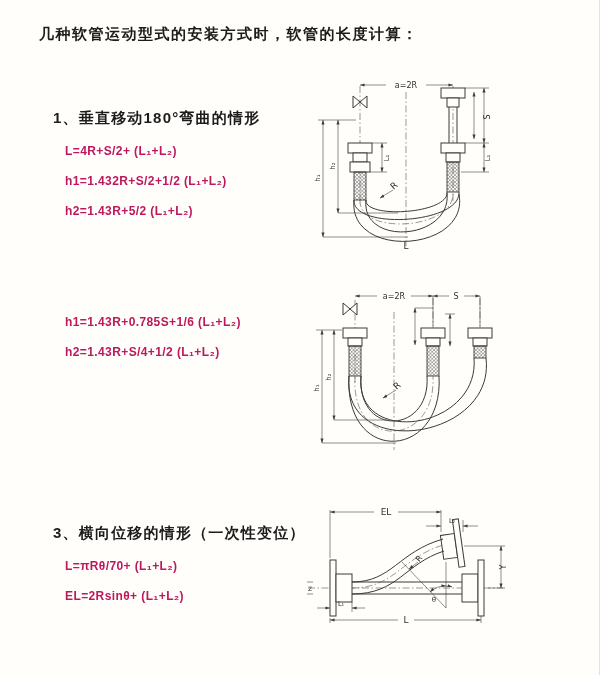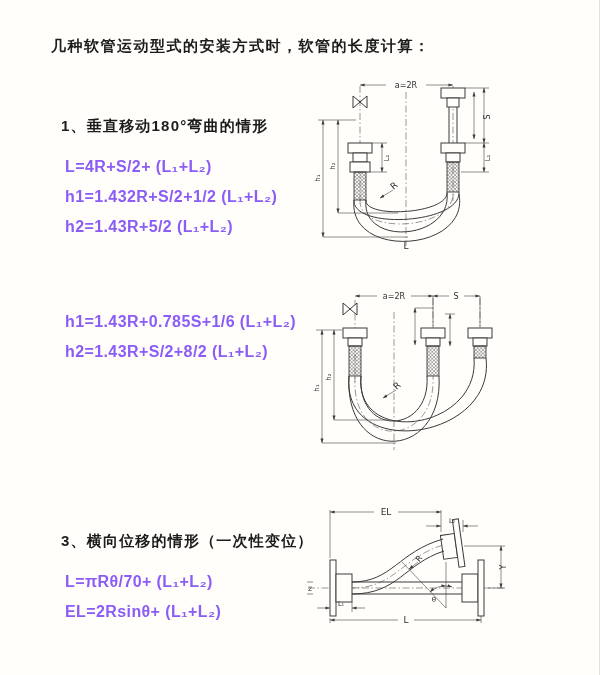--- a/index.html
+++ b/index.html
@@ -3,31 +3,31 @@
 <meta charset="utf-8">
 <style>
   html,body{margin:0;padding:0;}
   body{
     width:600px;height:675px;position:relative;overflow:hidden;
     background:#fffefa;color:#1c1c1c;
     font-family:"Liberation Sans","DejaVu Sans",sans-serif;
     border-right:1px solid #e3e2de;box-sizing:border-box;
   }
   .title{
-    position:absolute;left:35px;top:21px;margin:16px;
+    position:absolute;left:35px;top:21px;margin:4px;
     font-size:15px;font-weight:700;letter-spacing:1.5px;
   }
   .section{position:absolute;left:45px;}
   .sec-heading{
-    margin:16px;font-size:15px;font-weight:700;letter-spacing:1.2px;
+    margin:8px;font-size:15px;font-weight:700;letter-spacing:1.2px;
   }
   .formulas{margin:8px 0 0 0;padding:0 0 0 20px;list-style:none;}
   .formula{
-    font-size:16px;font-weight:600;letter-spacing:0.4px;
-    line-height:30px;white-space:pre;color:#8b5cf6;
+    font-size:12px;font-weight:600;letter-spacing:0.4px;
+    line-height:30px;white-space:pre;color:#be185d;
   }
   svg{position:absolute;overflow:visible;}
   svg text{font-family:"DejaVu Sans","Liberation Sans",sans-serif;fill:#2e2e2e;}
   .ln{stroke:#3a3a3a;stroke-width:1;fill:none;}
   .dim{stroke:#454545;stroke-width:0.6;fill:none;}
   .cl{stroke:#555;stroke-width:0.6;fill:none;stroke-dasharray:7 2.5 1.5 2.5;}
   .fit{fill:#fffefa;stroke:#3a3a3a;stroke-width:1;}
   .gap{fill:#fffefa;stroke:none;}
 </style>
 </head>
@@ -40,21 +40,21 @@
   <ul class="formulas">
     <li class="formula">L=4R+S/2+ (L₁+L₂)</li>
     <li class="formula">h1=1.432R+S/2+1/2 (L₁+L₂)</li>
     <li class="formula">h2=1.43R+5/2 (L₁+L₂)</li>
   </ul>
 </div>
 
 <div class="section" style="top:299px">
   <ul class="formulas">
     <li class="formula">h1=1.43R+0.785S+1/6 (L₁+L₂)</li>
-    <li class="formula">h2=1.43R+S/2+8/2 (L₁+L₂)</li>
+    <li class="formula">h2=1.43R+S/4+1/2 (L₁+L₂)</li>
   </ul>
 </div>
 
 <div class="section" style="top:516px">
   <p class="sec-heading">3、横向位移的情形（一次性变位）</p>
   <ul class="formulas">
     <li class="formula">L=πRθ/70+ (L₁+L₂)</li>
     <li class="formula">EL=2Rsinθ+ (L₁+L₂)</li>
   </ul>
 </div>

